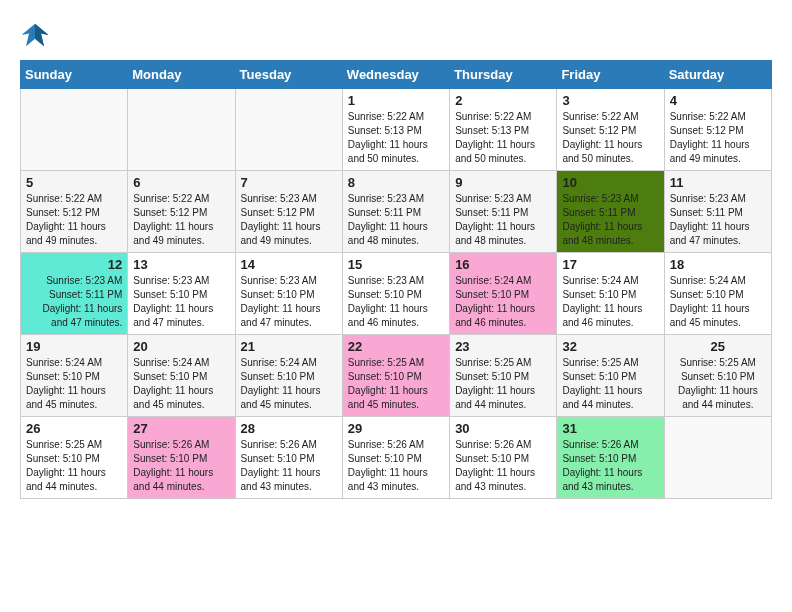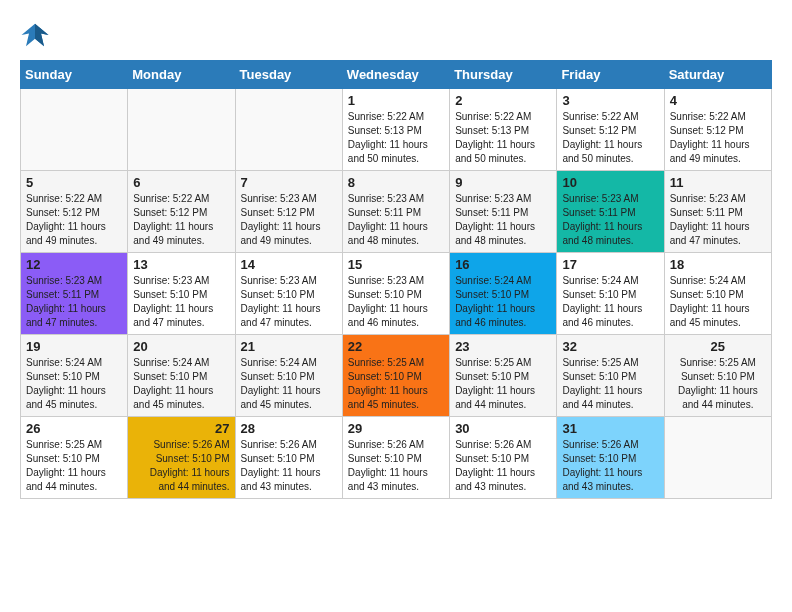--- a/index.html
+++ b/index.html
@@ -159,47 +159,47 @@
           <div class="day-info">Sunrise: 5:23 AM<br>Sunset: 5:12 PM<br>Daylight: 11 hours<br>and 49 minutes.</div>
         </td>
         <td style="background: rgb(245, 245, 245);">
           <span class="day-num">8</span>
           <div class="day-info">Sunrise: 5:23 AM<br>Sunset: 5:11 PM<br>Daylight: 11 hours<br>and 48 minutes.</div>
         </td>
         <td style="background: rgb(245, 245, 245);">
           <span class="day-num">9</span>
           <div class="day-info">Sunrise: 5:23 AM<br>Sunset: 5:11 PM<br>Daylight: 11 hours<br>and 48 minutes.</div>
         </td>
-        <td style="background: #14b8a6;">
+        <td style="background: #4d7c0f;">
           <span class="day-num">10</span>
           <div class="day-info">Sunrise: 5:23 AM<br>Sunset: 5:11 PM<br>Daylight: 11 hours<br>and 48 minutes.</div>
         </td>
         <td style="background: rgb(245, 245, 245);">
           <span class="day-num">11</span>
           <div class="day-info">Sunrise: 5:23 AM<br>Sunset: 5:11 PM<br>Daylight: 11 hours<br>and 47 minutes.</div>
         </td>
       </tr>
       <tr>
-        <td style="background: #8b5cf6;">
+        <td style="background: #5eead4; text-align: right;">
           <span class="day-num">12</span>
           <div class="day-info">Sunrise: 5:23 AM<br>Sunset: 5:11 PM<br>Daylight: 11 hours<br>and 47 minutes.</div>
         </td>
         <td style="background: rgb(255, 255, 255); margin-left: 16px;">
           <span class="day-num">13</span>
           <div class="day-info">Sunrise: 5:23 AM<br>Sunset: 5:10 PM<br>Daylight: 11 hours<br>and 47 minutes.</div>
         </td>
         <td style="background: rgb(255, 255, 255);">
           <span class="day-num">14</span>
           <div class="day-info">Sunrise: 5:23 AM<br>Sunset: 5:10 PM<br>Daylight: 11 hours<br>and 47 minutes.</div>
         </td>
         <td style="background: rgb(255, 255, 255);">
           <span class="day-num">15</span>
           <div class="day-info">Sunrise: 5:23 AM<br>Sunset: 5:10 PM<br>Daylight: 11 hours<br>and 46 minutes.</div>
         </td>
-        <td style="background: #0ea5e9;">
+        <td style="background: #f9a8d4;">
           <span class="day-num">16</span>
           <div class="day-info">Sunrise: 5:24 AM<br>Sunset: 5:10 PM<br>Daylight: 11 hours<br>and 46 minutes.</div>
         </td>
         <td style="background: rgb(255, 255, 255);">
           <span class="day-num">17</span>
           <div class="day-info">Sunrise: 5:24 AM<br>Sunset: 5:10 PM<br>Daylight: 11 hours<br>and 46 minutes.</div>
         </td>
         <td style="background: rgb(255, 255, 255);">
           <span class="day-num">18</span>
           <div class="day-info">Sunrise: 5:24 AM<br>Sunset: 5:10 PM<br>Daylight: 11 hours<br>and 45 minutes.</div>
@@ -211,21 +211,21 @@
           <div class="day-info">Sunrise: 5:24 AM<br>Sunset: 5:10 PM<br>Daylight: 11 hours<br>and 45 minutes.</div>
         </td>
         <td style="background: rgb(245, 245, 245);">
           <span class="day-num">20</span>
           <div class="day-info">Sunrise: 5:24 AM<br>Sunset: 5:10 PM<br>Daylight: 11 hours<br>and 45 minutes.</div>
         </td>
         <td style="background: rgb(245, 245, 245);">
           <span class="day-num">21</span>
           <div class="day-info">Sunrise: 5:24 AM<br>Sunset: 5:10 PM<br>Daylight: 11 hours<br>and 45 minutes.</div>
         </td>
-        <td style="background: #f97316;">
+        <td style="background: #f9a8d4;">
           <span class="day-num">22</span>
           <div class="day-info">Sunrise: 5:25 AM<br>Sunset: 5:10 PM<br>Daylight: 11 hours<br>and 45 minutes.</div>
         </td>
         <td style="background: rgb(245, 245, 245);">
           <span class="day-num">23</span>
           <div class="day-info">Sunrise: 5:25 AM<br>Sunset: 5:10 PM<br>Daylight: 11 hours<br>and 44 minutes.</div>
         </td>
         <td style="background: rgb(245, 245, 245);">
           <span class="day-num">32</span>
           <div class="day-info">Sunrise: 5:25 AM<br>Sunset: 5:10 PM<br>Daylight: 11 hours<br>and 44 minutes.</div>
@@ -233,36 +233,36 @@
         <td style="background: rgb(245, 245, 245); text-align: center;">
           <span class="day-num">25</span>
           <div class="day-info">Sunrise: 5:25 AM<br>Sunset: 5:10 PM<br>Daylight: 11 hours<br>and 44 minutes.</div>
         </td>
       </tr>
       <tr>
         <td style="background: rgb(255, 255, 255);">
           <span class="day-num">26</span>
           <div class="day-info">Sunrise: 5:25 AM<br>Sunset: 5:10 PM<br>Daylight: 11 hours<br>and 44 minutes.</div>
         </td>
-        <td style="background: #eab308; text-align: right;">
+        <td style="background: #f9a8d4;">
           <span class="day-num">27</span>
           <div class="day-info">Sunrise: 5:26 AM<br>Sunset: 5:10 PM<br>Daylight: 11 hours<br>and 44 minutes.</div>
         </td>
         <td style="background: rgb(255, 255, 255);">
           <span class="day-num">28</span>
           <div class="day-info">Sunrise: 5:26 AM<br>Sunset: 5:10 PM<br>Daylight: 11 hours<br>and 43 minutes.</div>
         </td>
         <td style="background: rgb(255, 255, 255); margin-left: 46px;">
           <span class="day-num">29</span>
           <div class="day-info">Sunrise: 5:26 AM<br>Sunset: 5:10 PM<br>Daylight: 11 hours<br>and 43 minutes.</div>
         </td>
         <td style="background: rgb(255, 255, 255);">
           <span class="day-num">30</span>
           <div class="day-info">Sunrise: 5:26 AM<br>Sunset: 5:10 PM<br>Daylight: 11 hours<br>and 43 minutes.</div>
         </td>
-        <td style="background: #7dd3fc; margin-left: 14px;">
+        <td style="background: #86efac; margin-left: 14px;">
           <span class="day-num">31</span>
           <div class="day-info">Sunrise: 5:26 AM<br>Sunset: 5:10 PM<br>Daylight: 11 hours<br>and 43 minutes.</div>
         </td>
         <td class="empty"></td>
       </tr>
     </tbody>
 </table>
 
 </body></html>

